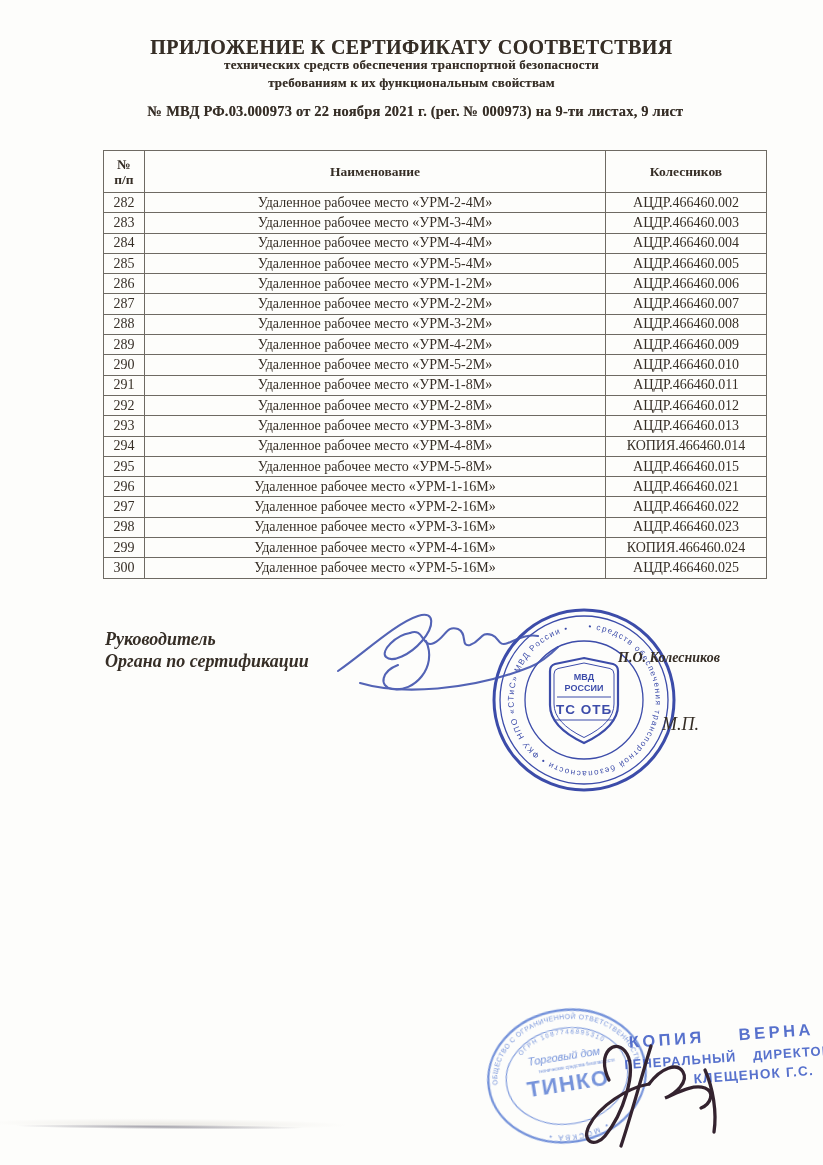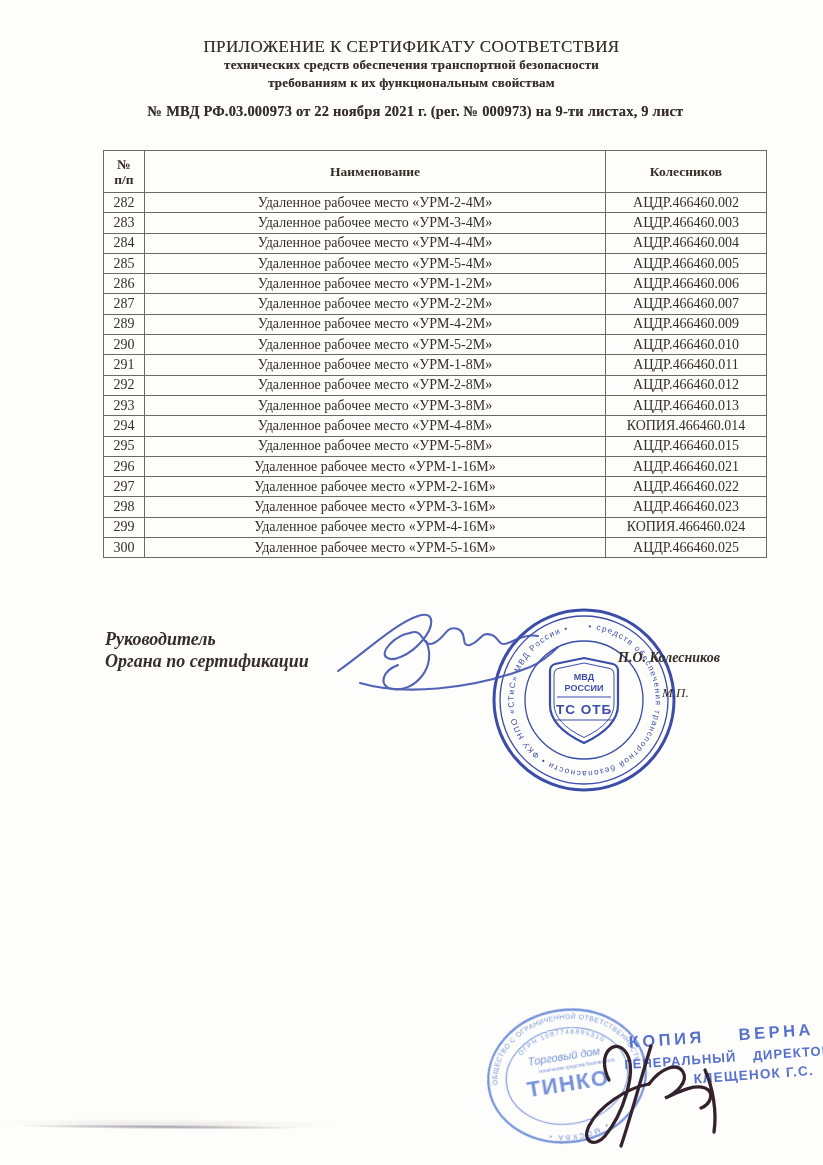--- a/index.html
+++ b/index.html
@@ -11,40 +11,40 @@
     --text:#362e26;
     --line:#6e6a63;
   }
   html,body{margin:0;padding:0;background:#ffffff;}
   .page{
     position:relative;width:823px;height:1165px;background:#fdfdfb;
     font-family:"Liberation Serif",serif;color:var(--text);overflow:hidden;
   }
   
   .doc-header{position:absolute;top:38px;left:0;width:823px;text-align:center;}
-  .title-1{font-size:17px;font-weight:normal;letter-spacing:.4px;line-height:18px;text-shadow:0 0 .5px rgba(54,46,38,.55);}
+  .title-1{font-size:20px;font-weight:bold;letter-spacing:.4px;line-height:18px;text-shadow:0 0 .5px rgba(54,46,38,.55);}
   .title-2,.title-3{font-size:13px;font-weight:bold;letter-spacing:.2px;line-height:18px;text-shadow:0 0 .5px rgba(54,46,38,.5);}
   .reg-line{position:absolute;top:103px;left:4px;width:823px;text-align:center;font-size:14.5px;font-weight:bold;letter-spacing:.2px;text-shadow:0 0 .5px rgba(54,46,38,.55);}
   
   table.items{
     position:absolute;left:103px;top:150px;width:662px;
     border-collapse:collapse;table-layout:fixed;
     border:1.6px solid #5f5b55;
   }
   table.items th,table.items td{border:1px solid var(--line);overflow:hidden;white-space:nowrap;}
   table.items th{height:41px;font-size:13.5px;font-weight:bold;text-align:center;vertical-align:middle;line-height:15px;padding:0;}
   table.items td{height:19.3px;font-size:14px;vertical-align:middle;padding:0 3px;text-align:center;}
   .c0{width:40px;text-align:center;}
   .c1{width:460px;text-align:left;}
   td.c1{padding-left:8px;margin-left:20px;}
   .c2{width:160px;text-align:center;}
   
   .role{position:absolute;left:105px;top:628px;font-weight:bold;font-style:italic;font-size:18px;line-height:22px;}
   .signer{position:absolute;left:618px;top:650px;font-weight:bold;font-style:italic;font-size:14px;z-index:4;}
-  .mp{position:absolute;left:662px;top:685px;font-style:italic;font-size:13px;z-index:4;}
+  .mp{position:absolute;left:662px;top:714px;font-style:italic;font-size:18px;z-index:4;}
   .ink-sign{position:absolute;left:330px;top:597px;width:250px;height:115px;color:var(--ink-blue);opacity:.9;z-index:3;}
   .round-stamp{position:absolute;left:483px;top:606px;width:202px;height:188px;color:var(--stamp-blue);opacity:.92;filter:blur(.2px);z-index:2;}
   .round-stamp text{font-family:"Liberation Sans",sans-serif;fill:currentColor;}
   
   .tinko-stamp{position:absolute;left:481px;top:1004px;width:172px;height:144px;color:var(--tinko-blue);opacity:.95;filter:blur(.2px);transform:rotate(-9deg);z-index:1;}
   .tinko-stamp text{font-family:"Liberation Sans",sans-serif;fill:currentColor;}
   .tinko-script{font-family:"DejaVu Serif",serif;font-style:italic;}
   .copy-stamp{
     position:absolute;left:630px;top:1026px;width:195px;color:var(--copy-blue);
     font-family:"Liberation Sans",sans-serif;font-weight:bold;transform:rotate(-4deg);
@@ -106,20 +106,25 @@
         </tr>
         <tr>
           <td class="c0">286</td>
           <td class="c1">Удаленное рабочее место «УРМ-1-2М»</td>
           <td class="c2">АЦДР.466460.006</td>
         </tr>
         <tr>
           <td class="c0">287</td>
           <td class="c1">Удаленное рабочее место «УРМ-2-2М»</td>
           <td class="c2">АЦДР.466460.007</td>
+        </tr>
+        <tr>
+          <td class="c0">288</td>
+          <td class="c1">Удаленное рабочее место «УРМ-3-2М»</td>
+          <td class="c2">АЦДР.466460.008</td>
         </tr>
         <tr>
           <td class="c0">289</td>
           <td class="c1">Удаленное рабочее место «УРМ-4-2М»</td>
           <td class="c2">АЦДР.466460.009</td>
         </tr>
         <tr>
           <td class="c0">290</td>
           <td class="c1">Удаленное рабочее место «УРМ-5-2М»</td>
           <td class="c2">АЦДР.466460.010</td>

